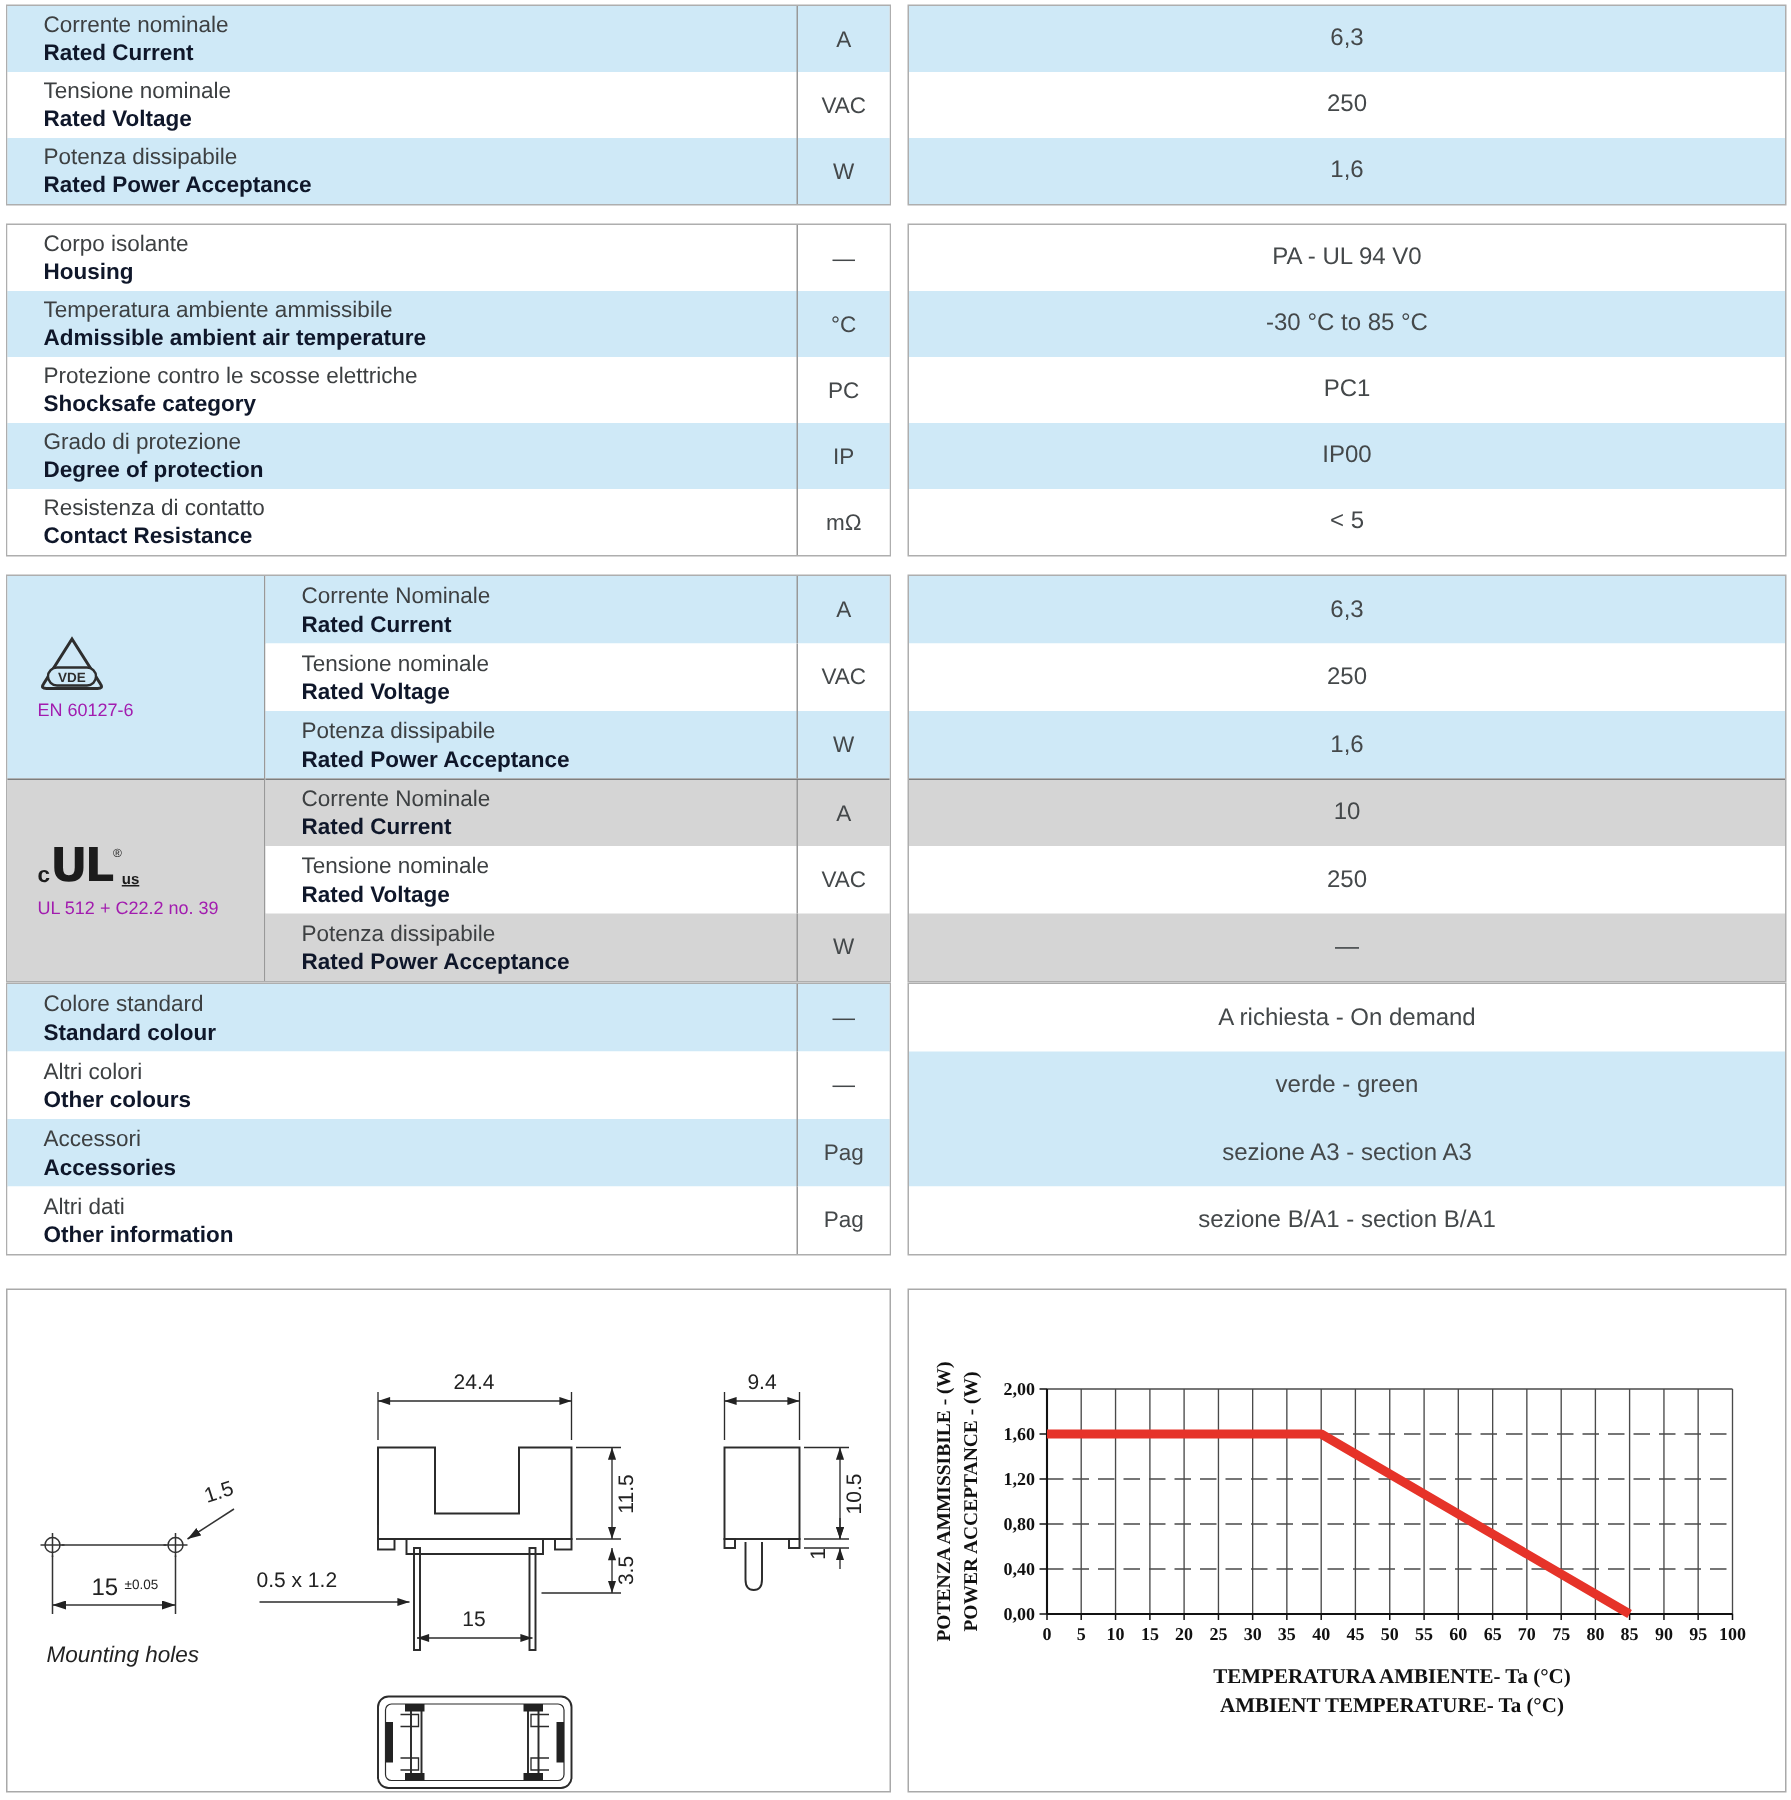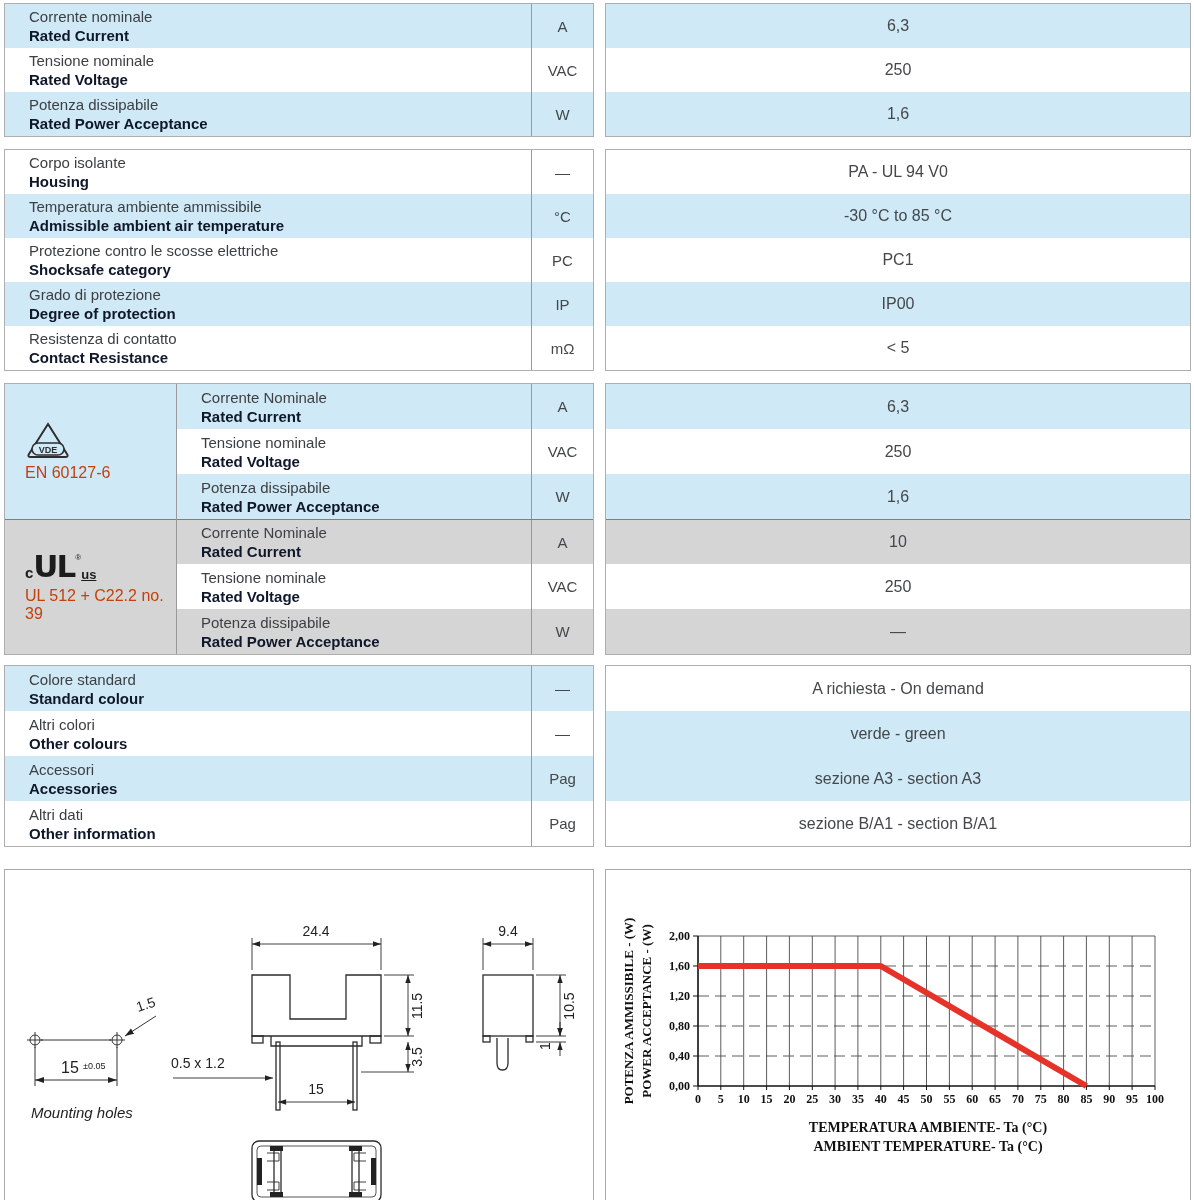--- a/index.html
+++ b/index.html
@@ -3,47 +3,47 @@
 <meta charset="utf-8">
 <style>
   html,body{margin:0;padding:0;}
   body{
     width:1194px;height:1200px;background:#fff;
     font-family:"Liberation Sans",sans-serif;color:#3c3c3c;position:relative;
   }
   .page{padding-top:3px;}
   
   .tsec{display:flex;gap:11px;margin-left:4px;}
-  .mt12{margin-top:12px;} .mt10{margin-top:10px;}
+  .mt12{margin-top:12px;} .mt10{}
   .tblk{border:1px solid #aeaeae;box-sizing:border-box;background:#fff;}
   .tl{width:590px;}
   .tr{width:586px;}
   .trow{display:flex;box-sizing:border-box;}
   .h44{height:44px;} .h45{height:45px;}
   .lcell{flex:1;display:flex;flex-direction:column;justify-content:center;padding:2px 24px;box-sizing:border-box;}
   .it{font-size:15px;line-height:19px;color:#3d4042;}
   .en{font-size:15px;line-height:19px;font-weight:bold;color:#0f172a;}
   .ucell{width:62px;border-left:1px solid #999;display:flex;align-items:center;justify-content:center;
          font-size:15px;color:#44484a;box-sizing:border-box;}
   .vrow{display:flex;align-items:center;justify-content:center;font-size:16px;color:#44484a;box-sizing:border-box;}
   .blue{background:#cfe9f7;}
   .gray{background:#d5d5d5;}
   .white{background:#fff;}
   .gdiv{border-top:1px solid #7e7e7e;}
   
   .t3wrap{display:flex;}
   .logocol{width:172px;border-right:1px solid #999;box-sizing:border-box;display:flex;flex-direction:column;}
   .gcell{height:135px;display:flex;flex-direction:column;justify-content:center;padding-left:20px;box-sizing:border-box;}
   .rowscol{flex:1;display:flex;flex-direction:column;}
-  .stdtext{font-size:16px;margin-top:5px;color:#c2410c;}
+  .stdtext{font-size:12px;margin-top:5px;color:#a21caf;}
   .ul-logo{display:flex;align-items:flex-end;line-height:1;color:#1c1c1c;}
   .ul-c{font-size:15px;font-weight:bold;margin-bottom:2px;}
   .ul-mark{font-size:31px;font-weight:bold;letter-spacing:-2px;font-family:"DejaVu Sans",sans-serif;}
   .ul-reg{font-size:8px;margin-bottom:20px;margin-left:1px;}
-  .ul-us{font-size:13px;font-weight:bold;margin-bottom:1px;text-decoration:underline;}
+  .ul-us{font-size:10px;font-weight:bold;margin-bottom:1px;text-decoration:underline;}
   
   .bsec{display:flex;gap:11px;margin:22px 0 0 4px;}
   .panel{border:1px solid #a9a9a9;background:#fff;box-sizing:border-box;}
   .pl{width:590px;height:336px;}
   .pr{width:586px;height:336px;}
   svg text{font-family:"Liberation Sans",sans-serif;}
   .dt{font-size:14px;fill:#222;}
   .dtm{text-anchor:middle;}
   .dts{font-size:9px;fill:#222;}
   .cap{font-style:italic;font-size:15px;fill:#222;}

